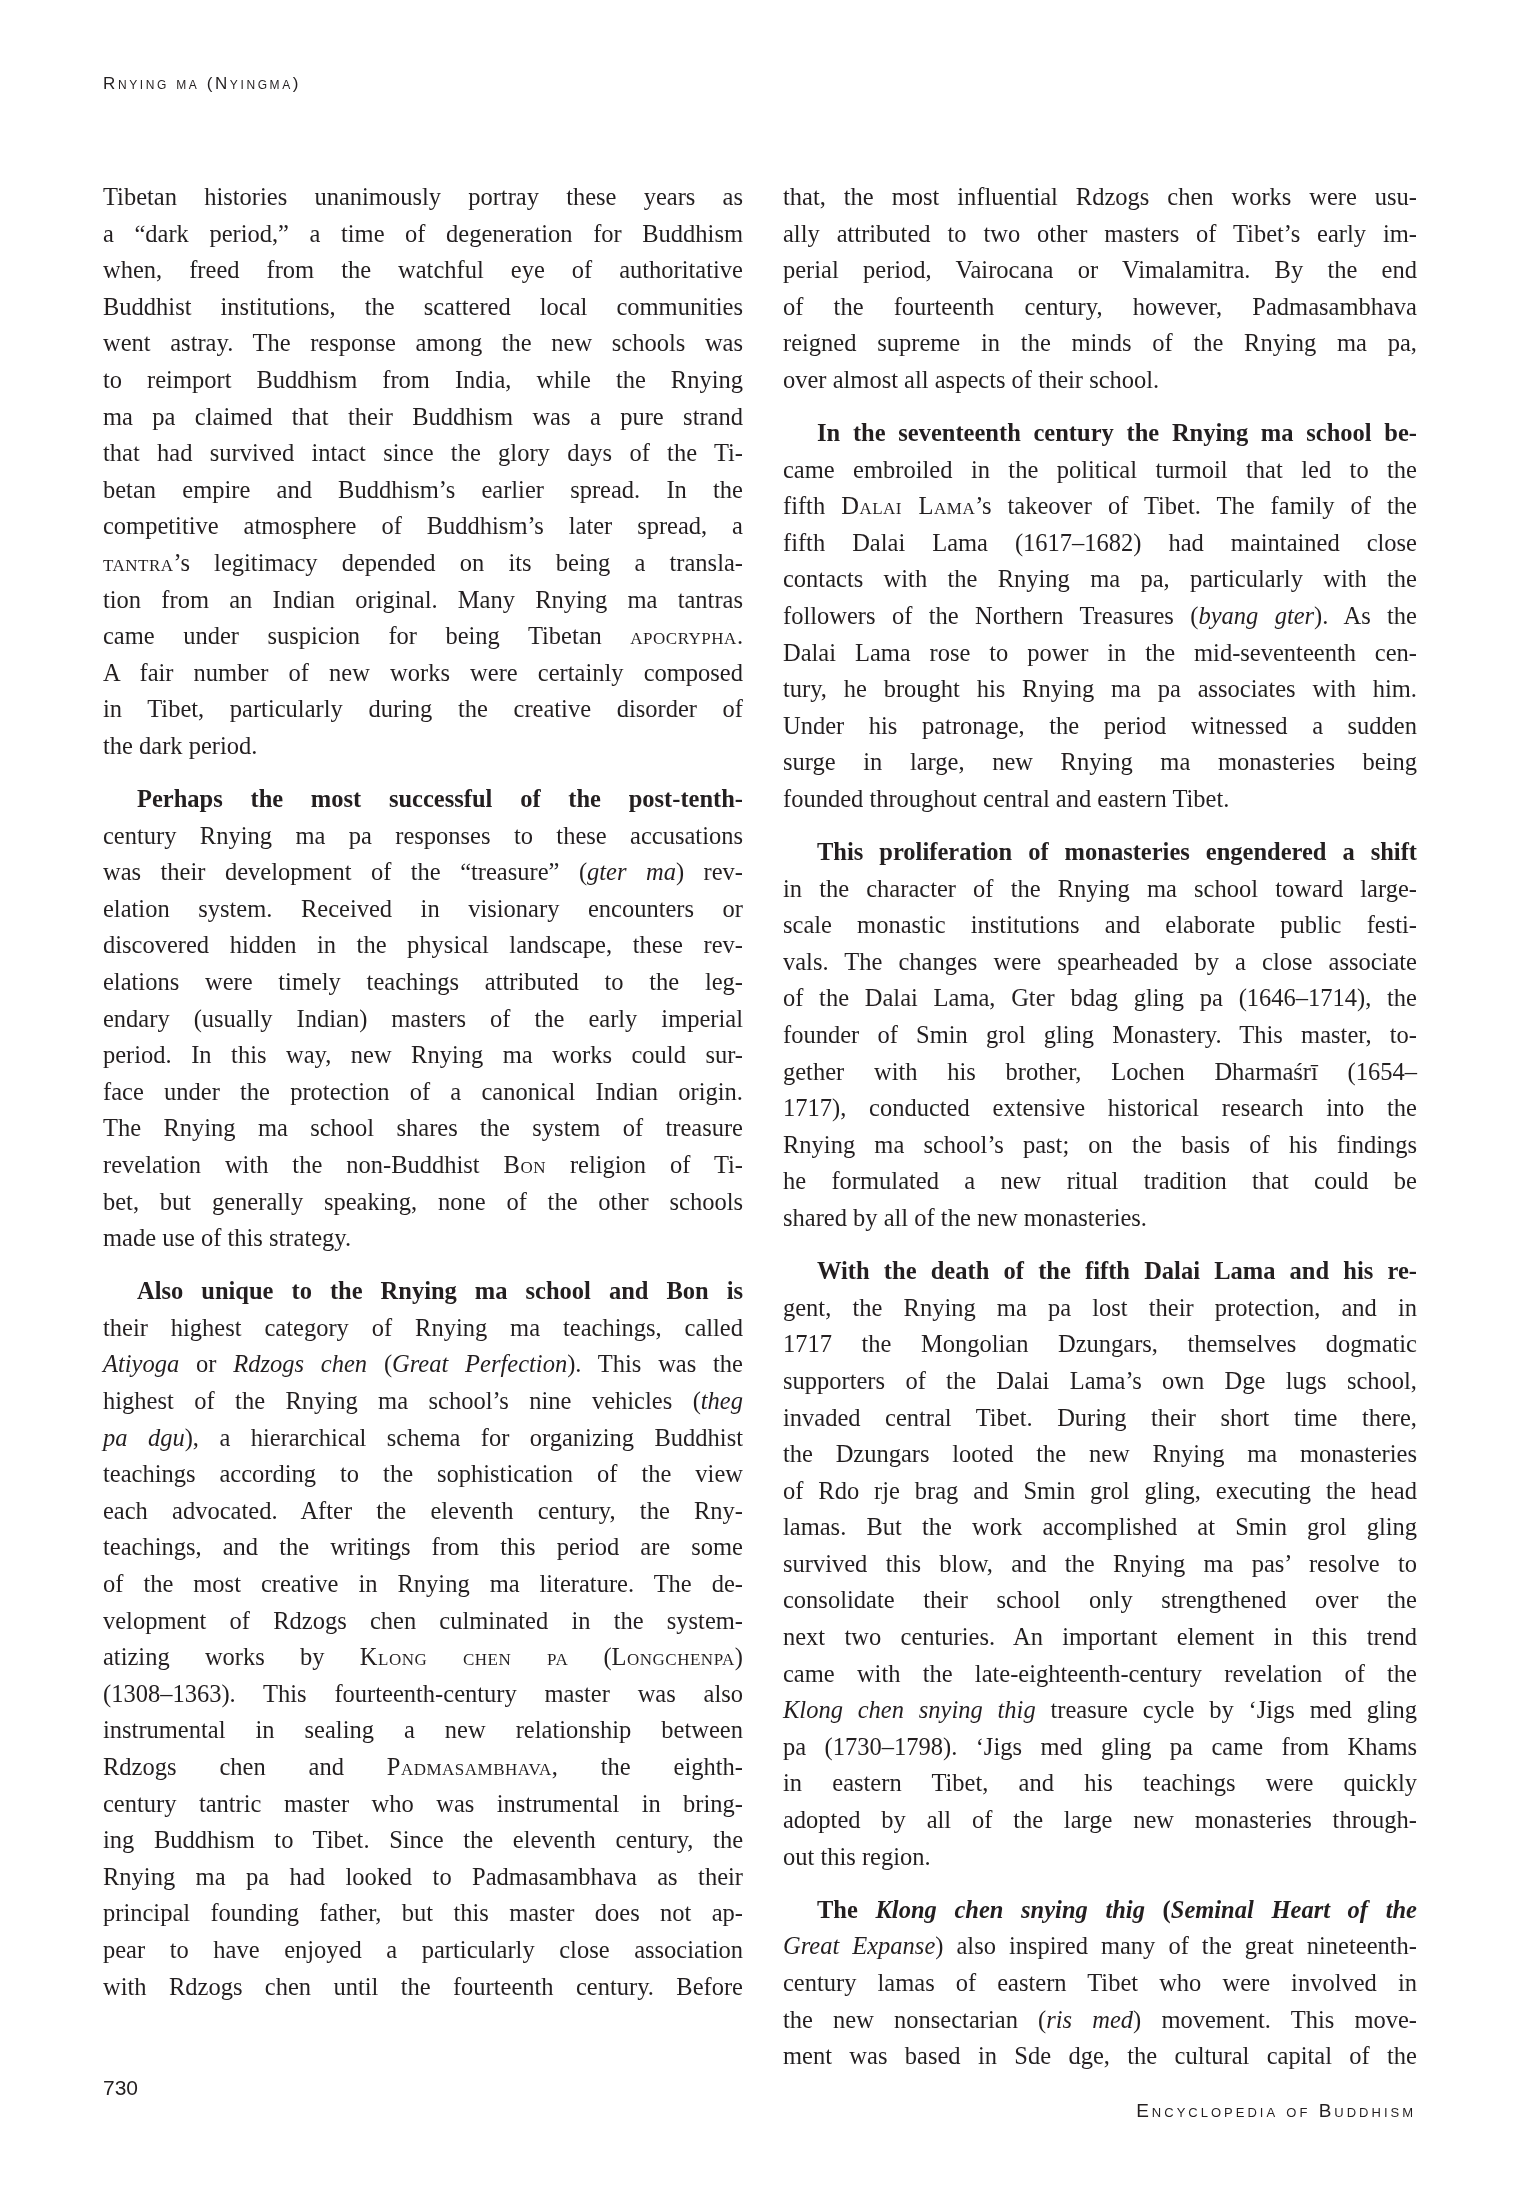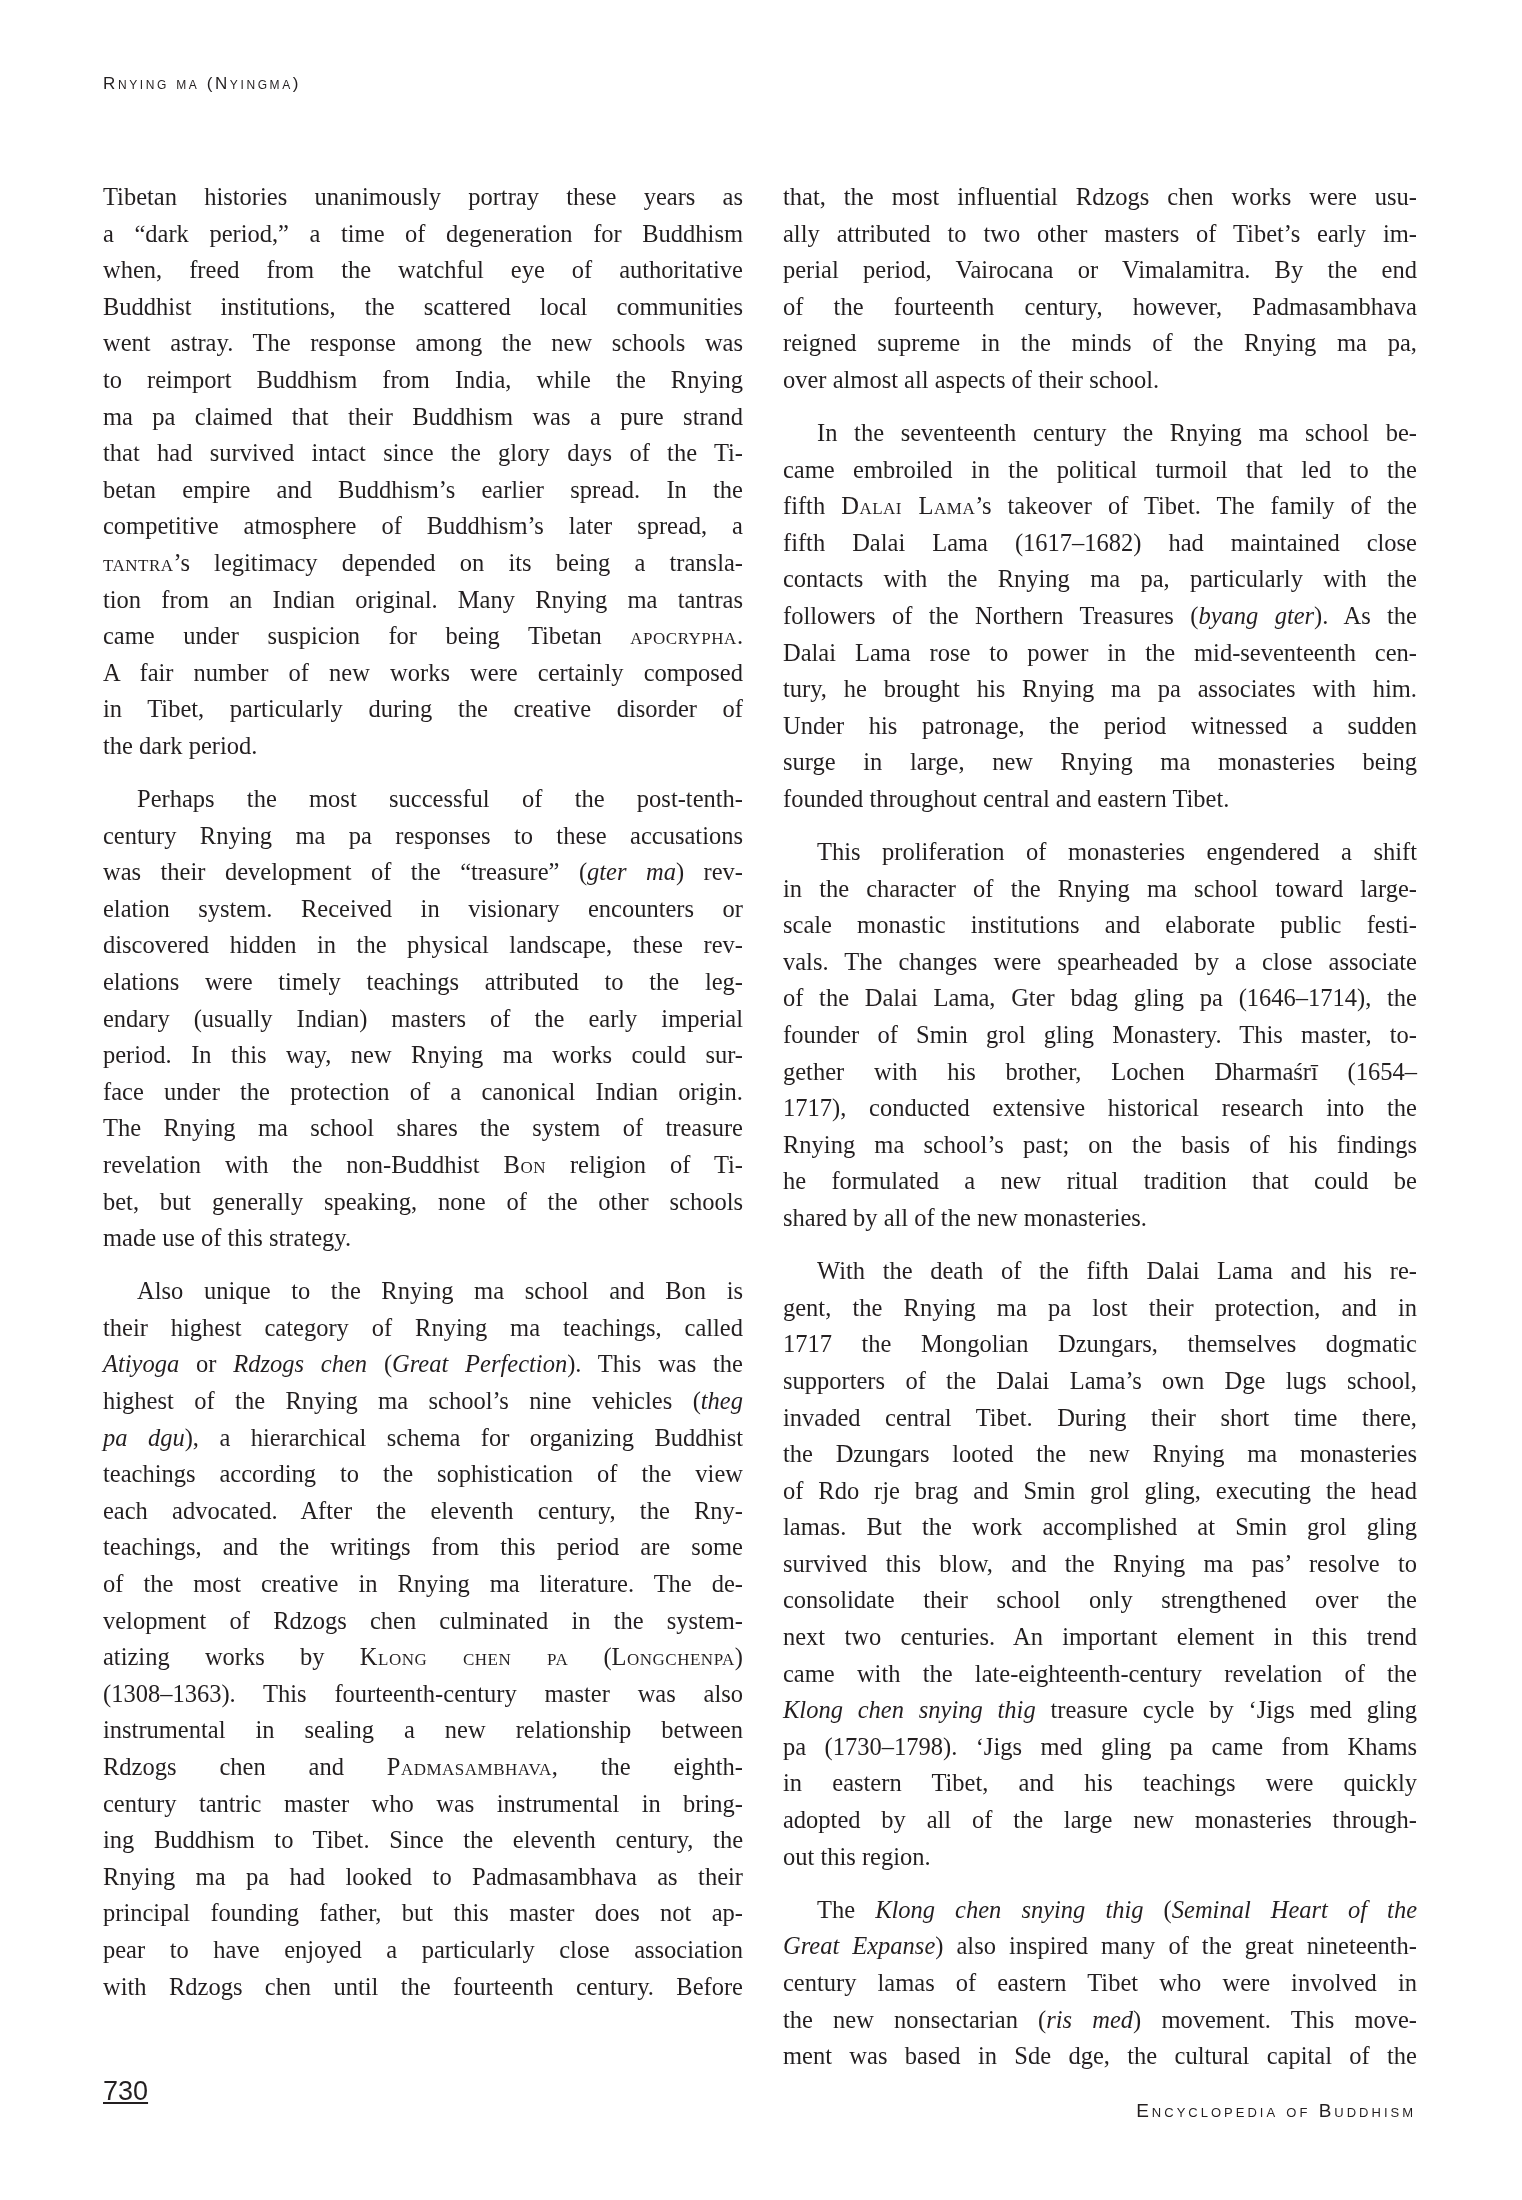--- a/index.html
+++ b/index.html
@@ -7,25 +7,25 @@
          font-family: "Liberation Serif", "DejaVu Serif", serif; color: #231f20; }
   .running-head { position: absolute; left: 103px; top: 74px; font-size: 17px;
          letter-spacing: 2.6px; font-variant: small-caps; font-family: Liberation Sans, sans-serif; }
   .column { position: absolute; top: 144px; width: 640px; margin-top: 35px; }
   .col-left { left: 103px; }
   .col-right { left: 783px; width: 634px; }
   .para { margin: 0 0 16.5px 0; }
   .line { display: block; height: 36.6px; line-height: 36.6px; font-size: 24.5px;
           text-align: justify; text-align-last: justify; white-space: nowrap; overflow: visible; }
   .line.last { text-align-last: left; }
-  .line.indent { text-indent: 34px; }
+  .line.indent { text-indent: 34px; font-weight: bold; }
   .sc { font-variant: small-caps; letter-spacing: 0.5px; }
   .it { font-style: italic; }
-  .footer-page { position: absolute; left: 103px; top: 2076px; font-size: 27px;
-          font-family: "Liberation Sans", "DejaVu Sans", sans-serif; text-decoration: underline; }
+  .footer-page { position: absolute; left: 103px; top: 2076px; font-size: 21px;
+          font-family: "Liberation Sans", "DejaVu Sans", sans-serif; }
   .footer-title { position: absolute; right: 106px; top: 2076px; font-size: 19px; letter-spacing: 3px;
           font-variant: small-caps; font-family: "Liberation Sans", "DejaVu Sans", sans-serif; margin-top: 24px; }
 </style>
 </head>
 <body>
 
 <div class="running-head">Rnying ma (Nyingma)</div>
 
 <div class="column col-left">
     <div class="para">

